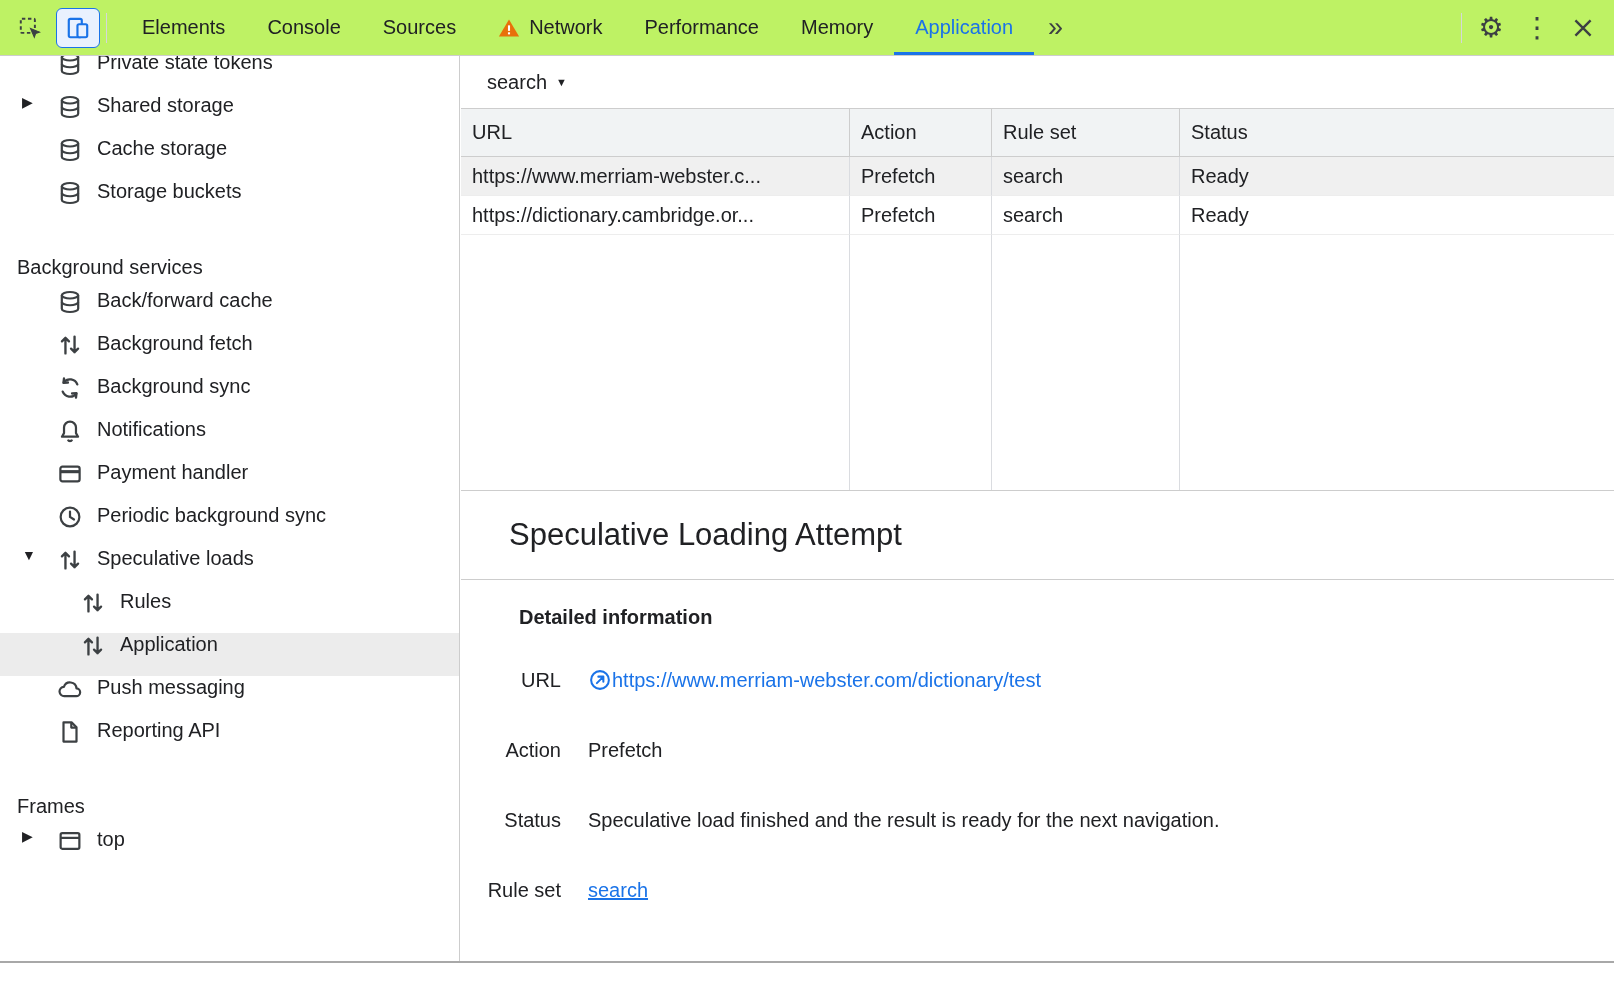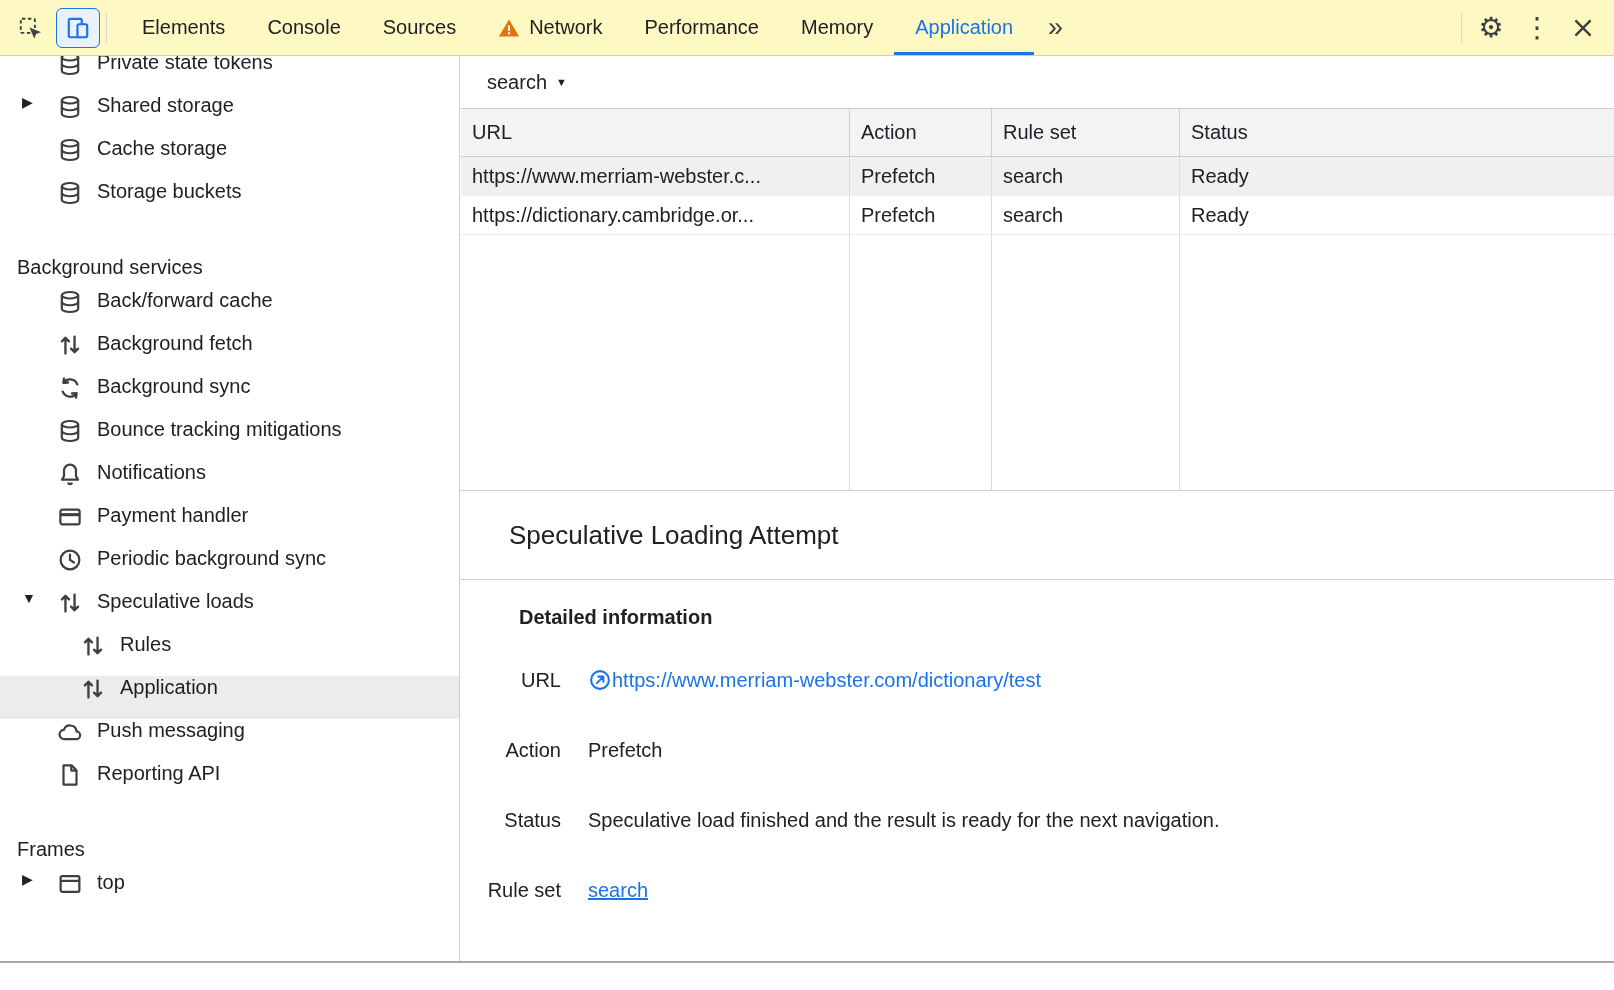--- a/index.html
+++ b/index.html
@@ -1,21 +1,21 @@
 <!DOCTYPE html>
 <html><head>
 <meta charset="utf-8">
 <style>
   *{box-sizing:border-box;margin:0;padding:0}
   html,body{width:1614px;height:990px}
   body{font-family:"Liberation Sans",sans-serif;color:#202124;background:#fff;overflow:hidden}
   .devtools{position:relative;width:1614px;height:963px;background:#fff;border-bottom:2px solid #a8a8a8}
 
   
-  .toolbar{position:absolute;left:0;top:0;right:0;height:56px;background:#fef9c3;border-bottom:1px solid #cdcdcd;display:flex;align-items:center}
+  .toolbar{position:absolute;left:0;top:0;right:0;height:56px;background:#bef264;border-bottom:1px solid #cdcdcd;display:flex;align-items:center}
   .icon-btn{width:44px;height:40px;display:flex;align-items:center;justify-content:center;border:none;background:transparent;cursor:pointer;border-radius:6px;flex:none}
   .icon-btn svg{width:26px;height:26px;display:block}
   #btn-inspect{margin-left:8px}
   #btn-device{margin-left:4px;background:#e9f1fe;border:1.5px solid #1a73e8}
   .vsep{width:1px;height:30px;background:#d5d7d9;margin:0 6px;flex:none}
   .tabs{display:flex;height:100%;margin-left:8px}
   .tab{display:flex;align-items:center;gap:9px;padding:0 21px;font-size:20px;color:#202124;cursor:pointer;border-bottom:3px solid transparent;border-top:3px solid transparent;white-space:nowrap}
   .tab.selected{color:#1a73e8;border-bottom-color:#1a73e8}
   .tabicon{width:22px;height:22px;display:block}
   .tabicon svg{width:22px;height:22px;display:block}
@@ -45,21 +45,21 @@
   .grid{display:grid;grid-template-columns:389px 142px 188px minmax(0,1fr);grid-template-rows:48px 39px 39px 1fr;height:383px;border-top:1px solid #cdcdcd;border-bottom:1px solid #cdcdcd}
   .th{background:#f1f3f4;border-bottom:1px solid #cdcdcd;border-right:1px solid #cdcdcd;display:flex;align-items:center;padding-left:11px;font-size:20px;cursor:pointer}
   .th.lastcol{border-right:none}
   .td{border-right:1px solid #dadce0;border-bottom:1px solid #ededed;display:flex;align-items:center;padding-left:11px;font-size:20px;white-space:nowrap;overflow:hidden;cursor:pointer}
   .td.lastcol{border-right:none}
   .td.rowsel{background:#f0f0f0}
   .tfill{border-right:1px solid #dadce0}
   .tfill.lastcol{border-right:none}
 
   .attempt{height:89px;border-bottom:1px solid #cdcdcd;display:flex;align-items:center;padding-left:48px}
-  .attempt h2{font-size:26px;font-weight:400}
+  .attempt h2{font-size:31px;font-weight:400}
 
   .details{padding:26px 24px 0 18px}
   .details h3{font-size:20px;font-weight:700;margin-left:40px}
   .fields{margin-top:16px}
   .frow{display:flex;align-items:center;height:70px}
   .flabel{flex:none;width:82px;text-align:right;margin-right:27px;font-size:20px}
   .fval{display:flex;align-items:center;font-size:20px;min-width:0}
   .link{color:#1a73e8;cursor:pointer}
   .underline{text-decoration:underline}
   .linkicon{width:24px;height:24px;flex:none}
@@ -203,31 +203,20 @@
           <span class="exp"></span>
           <span class="sicon">
             <svg viewBox="0 0 20 20" fill="none" stroke="#3c4043" stroke-width="1.8" stroke-linecap="round" stroke-linejoin="round">
               <path d="M15.6 7.2A6.1 6.1 0 005.2 5.6"></path>
               <path d="M5.4 2.6L5 6l3.4-.2"></path>
               <path d="M4.4 12.8A6.1 6.1 0 0014.8 14.4"></path>
               <path d="M14.6 17.4l.4-3.4-3.4.2"></path>
             </svg>
           </span>
           <span class="tlabel">Background sync</span>
-        </div>
-        <div class="tree-item">
-          <span class="exp"></span>
-          <span class="sicon">
-            <svg viewBox="0 0 20 20" fill="none" stroke="#3c4043" stroke-width="1.7">
-              <ellipse cx="10" cy="4.8" rx="6.3" ry="2.5"></ellipse>
-              <path d="M3.7 4.8v5.2c0 1.4 2.8 2.5 6.3 2.5s6.3-1.1 6.3-2.5V4.8"></path>
-              <path d="M3.7 10v5.2c0 1.4 2.8 2.5 6.3 2.5s6.3-1.1 6.3-2.5V10"></path>
-            </svg>
-          </span>
-          <span class="tlabel">Bounce tracking mitigations</span>
         </div>
         <div class="tree-item">
           <span class="exp"></span>
           <span class="sicon">
             <svg viewBox="0 0 20 20" fill="none" stroke="#3c4043" stroke-width="1.7" stroke-linejoin="round">
               <path d="M10 2.8a4.6 4.6 0 00-4.6 4.6v4.2l-1.6 2.8h12.4l-1.6-2.8V7.4A4.6 4.6 0 0010 2.8z"></path>
               <path d="M8.4 16.6a1.7 1.7 0 003.2 0"></path>
             </svg>
           </span>
           <span class="tlabel">Notifications</span>

